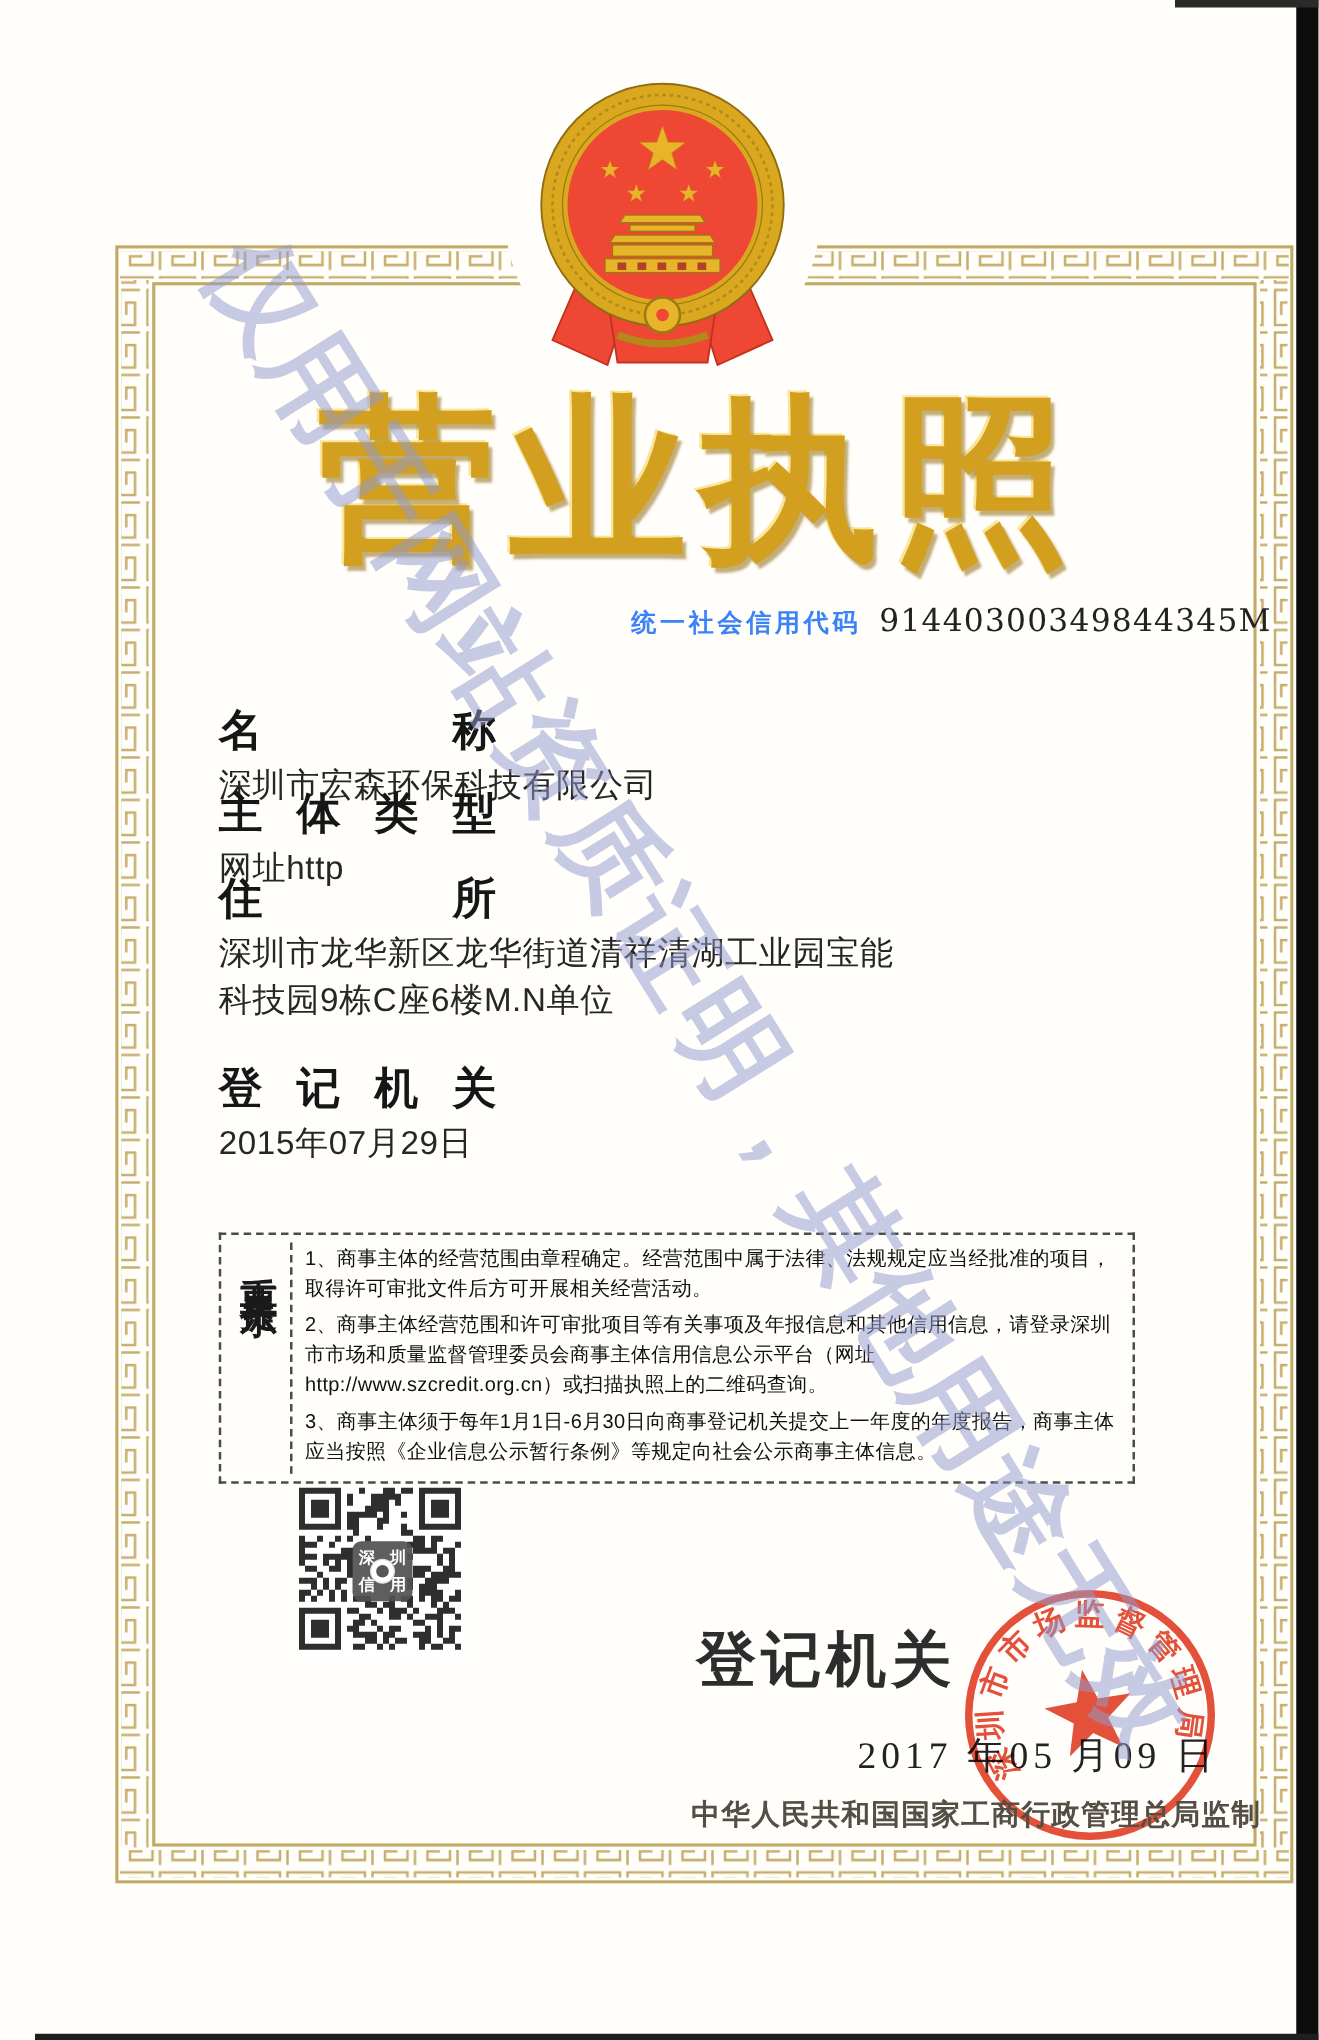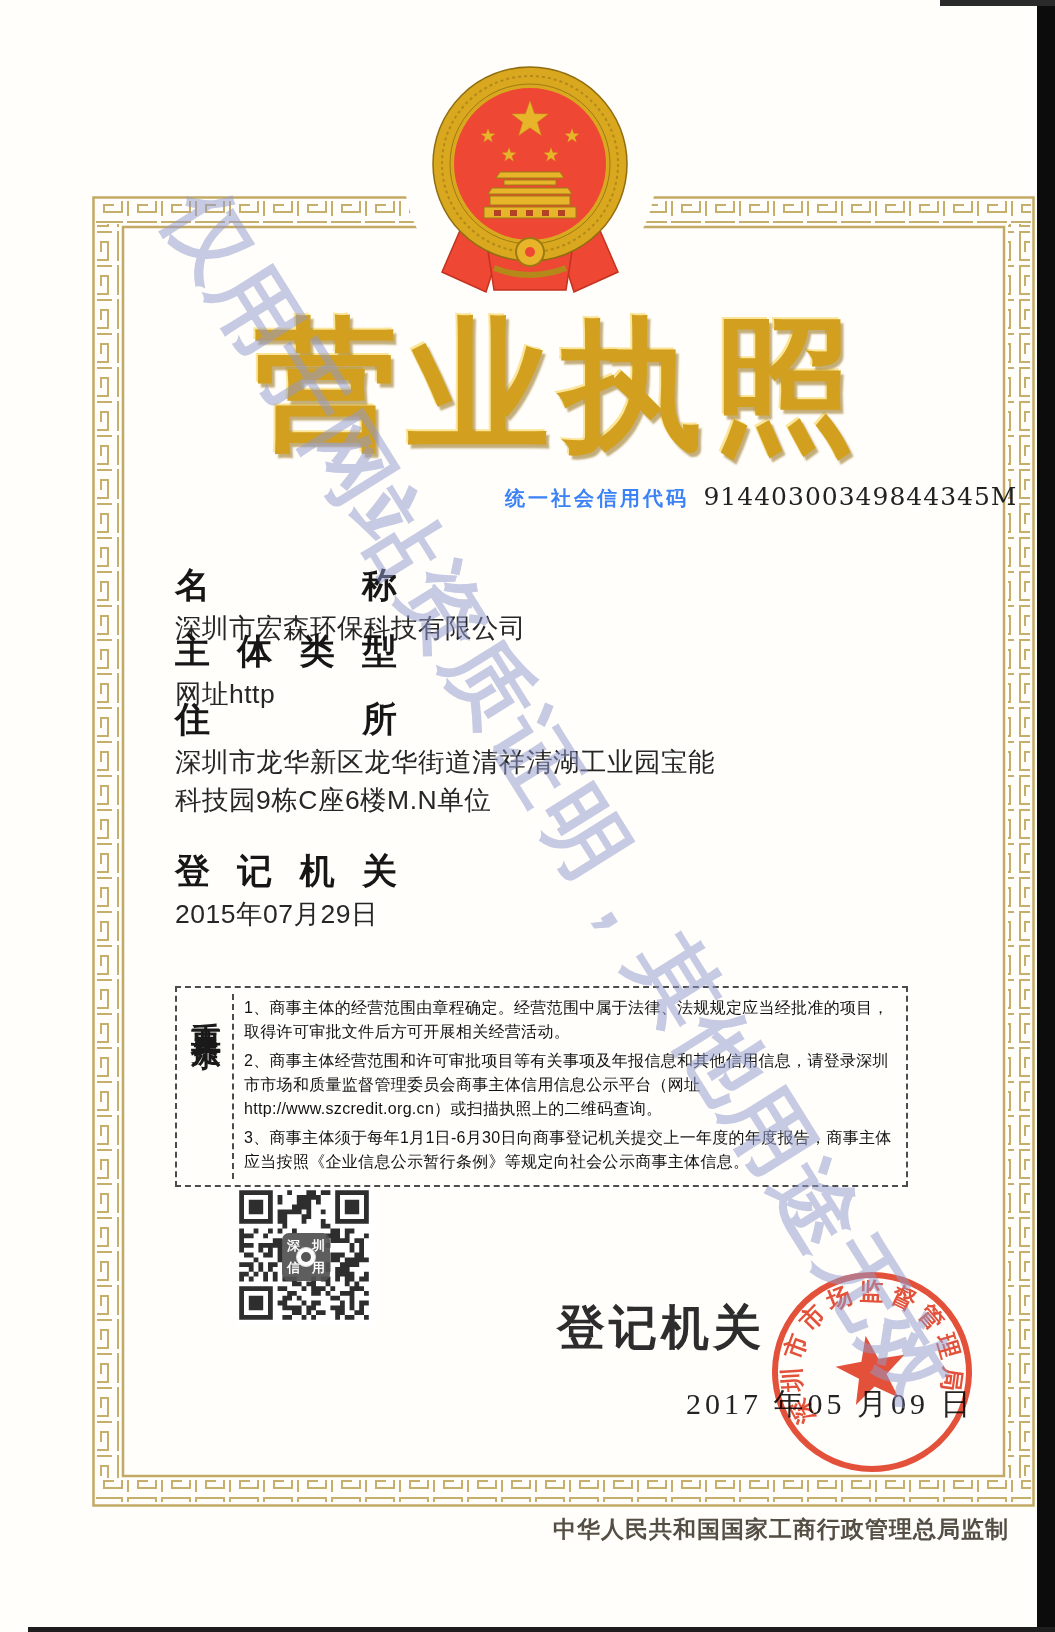--- a/index.html
+++ b/index.html
@@ -73,21 +73,21 @@
   }
   .reg-date{
     position:absolute;left:686px;top:1384px;
     font-family:Liberation Serif, serif;
     font-size:30px;color:#232323;letter-spacing:4px;white-space:nowrap;
   }
   
   .seal{position:absolute;left:757px;top:1257px;mix-blend-mode:multiply;opacity:.93;}
   
   .imprint{
-    position:absolute;left:553px;top:1514px;width:455px;text-align:right;
+    position:absolute;left:553px;top:1436px;width:455px;text-align:right;
     font-size:23px;font-weight:600;color:#544e44;letter-spacing:1px;white-space:nowrap;
   }
   
   .watermark{
     position:absolute;left:236px;top:168px;transform-origin:0 0;transform:rotate(58deg);
     font-size:86px;font-weight:700;letter-spacing:2px;white-space:nowrap;
     color:rgba(146,153,204,.52);z-index:40;pointer-events:none;
   }
   
   .scan-right{position:absolute;right:0;top:0;width:18px;height:1632px;background:#0c0c0c;z-index:60;}

